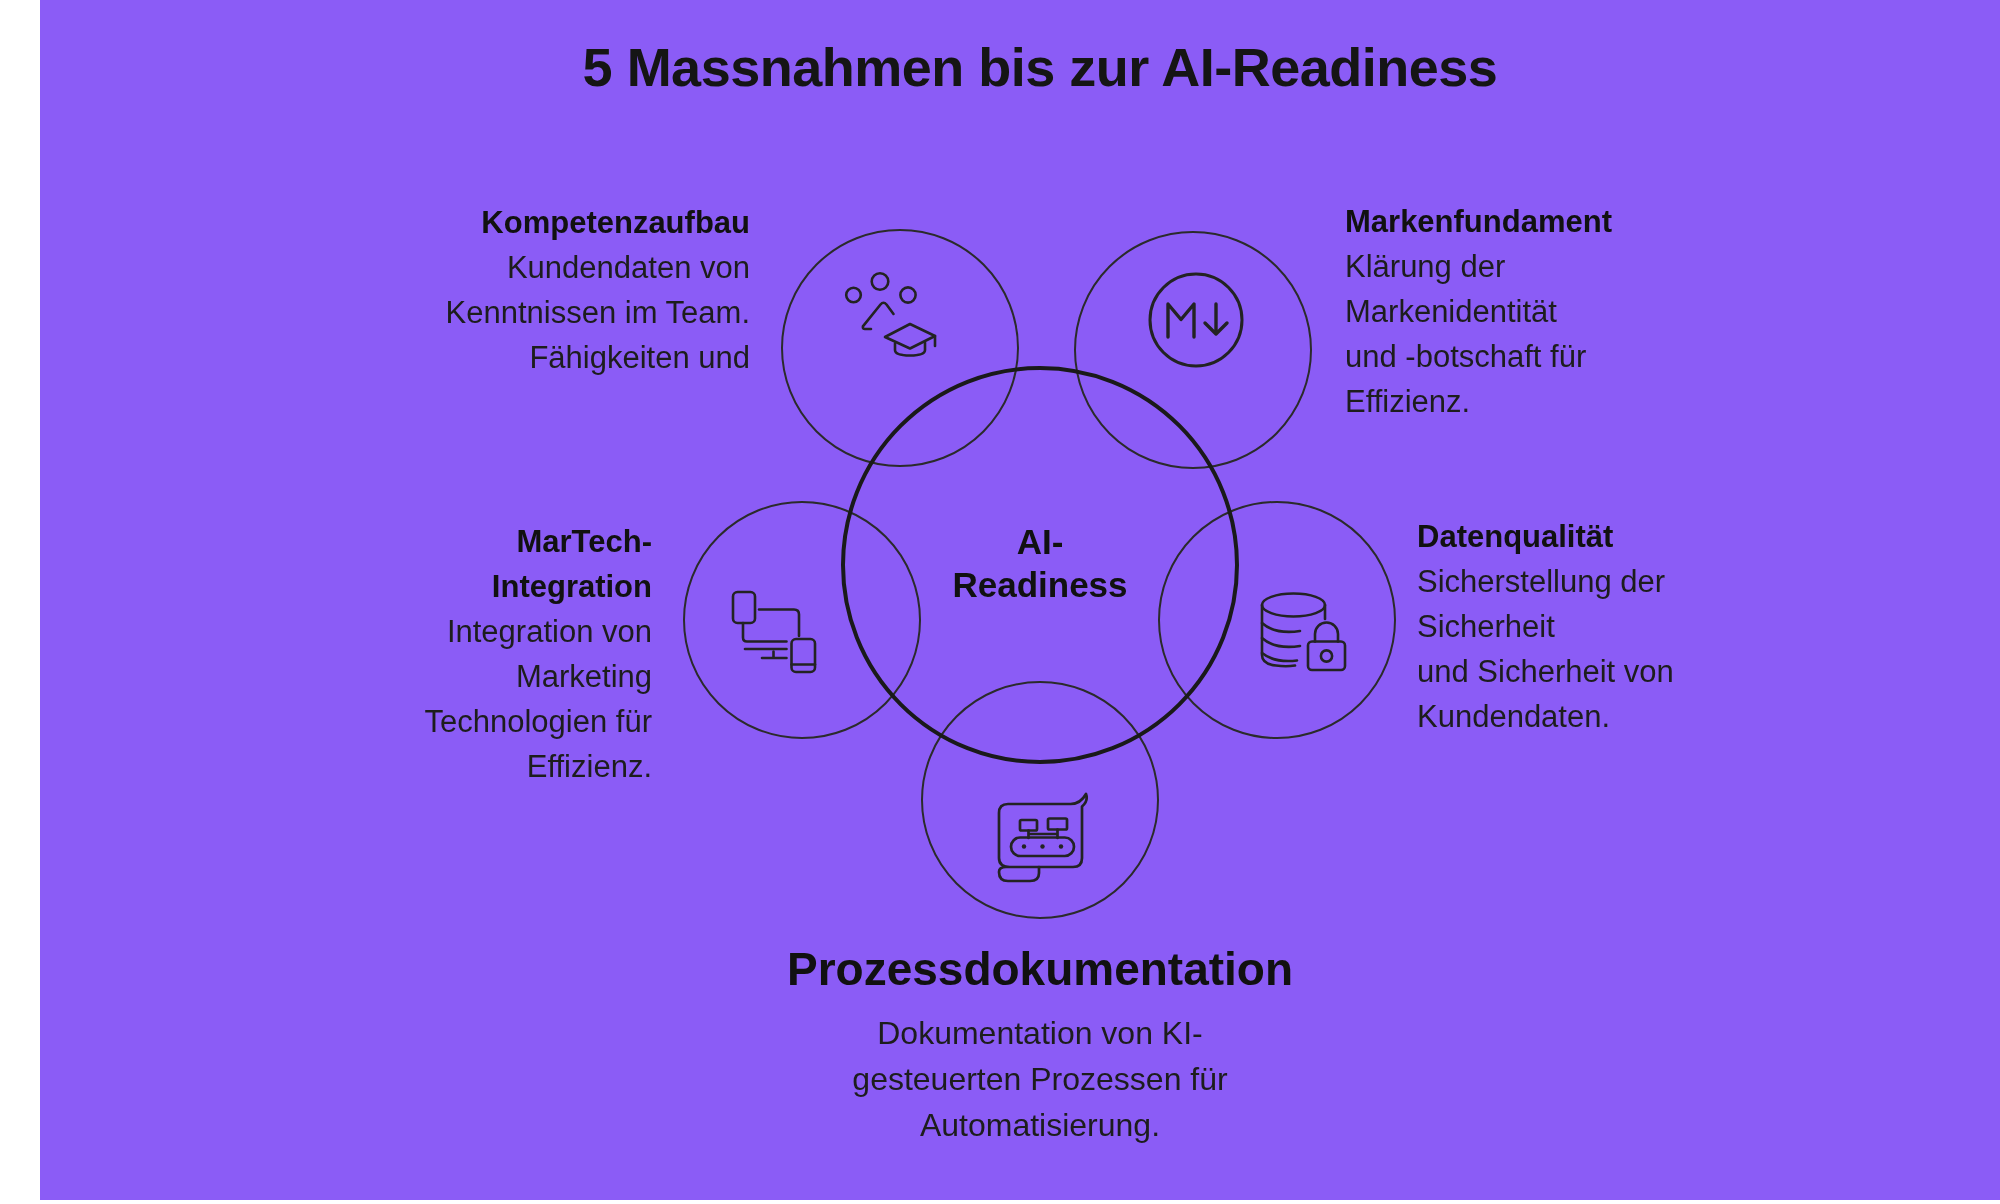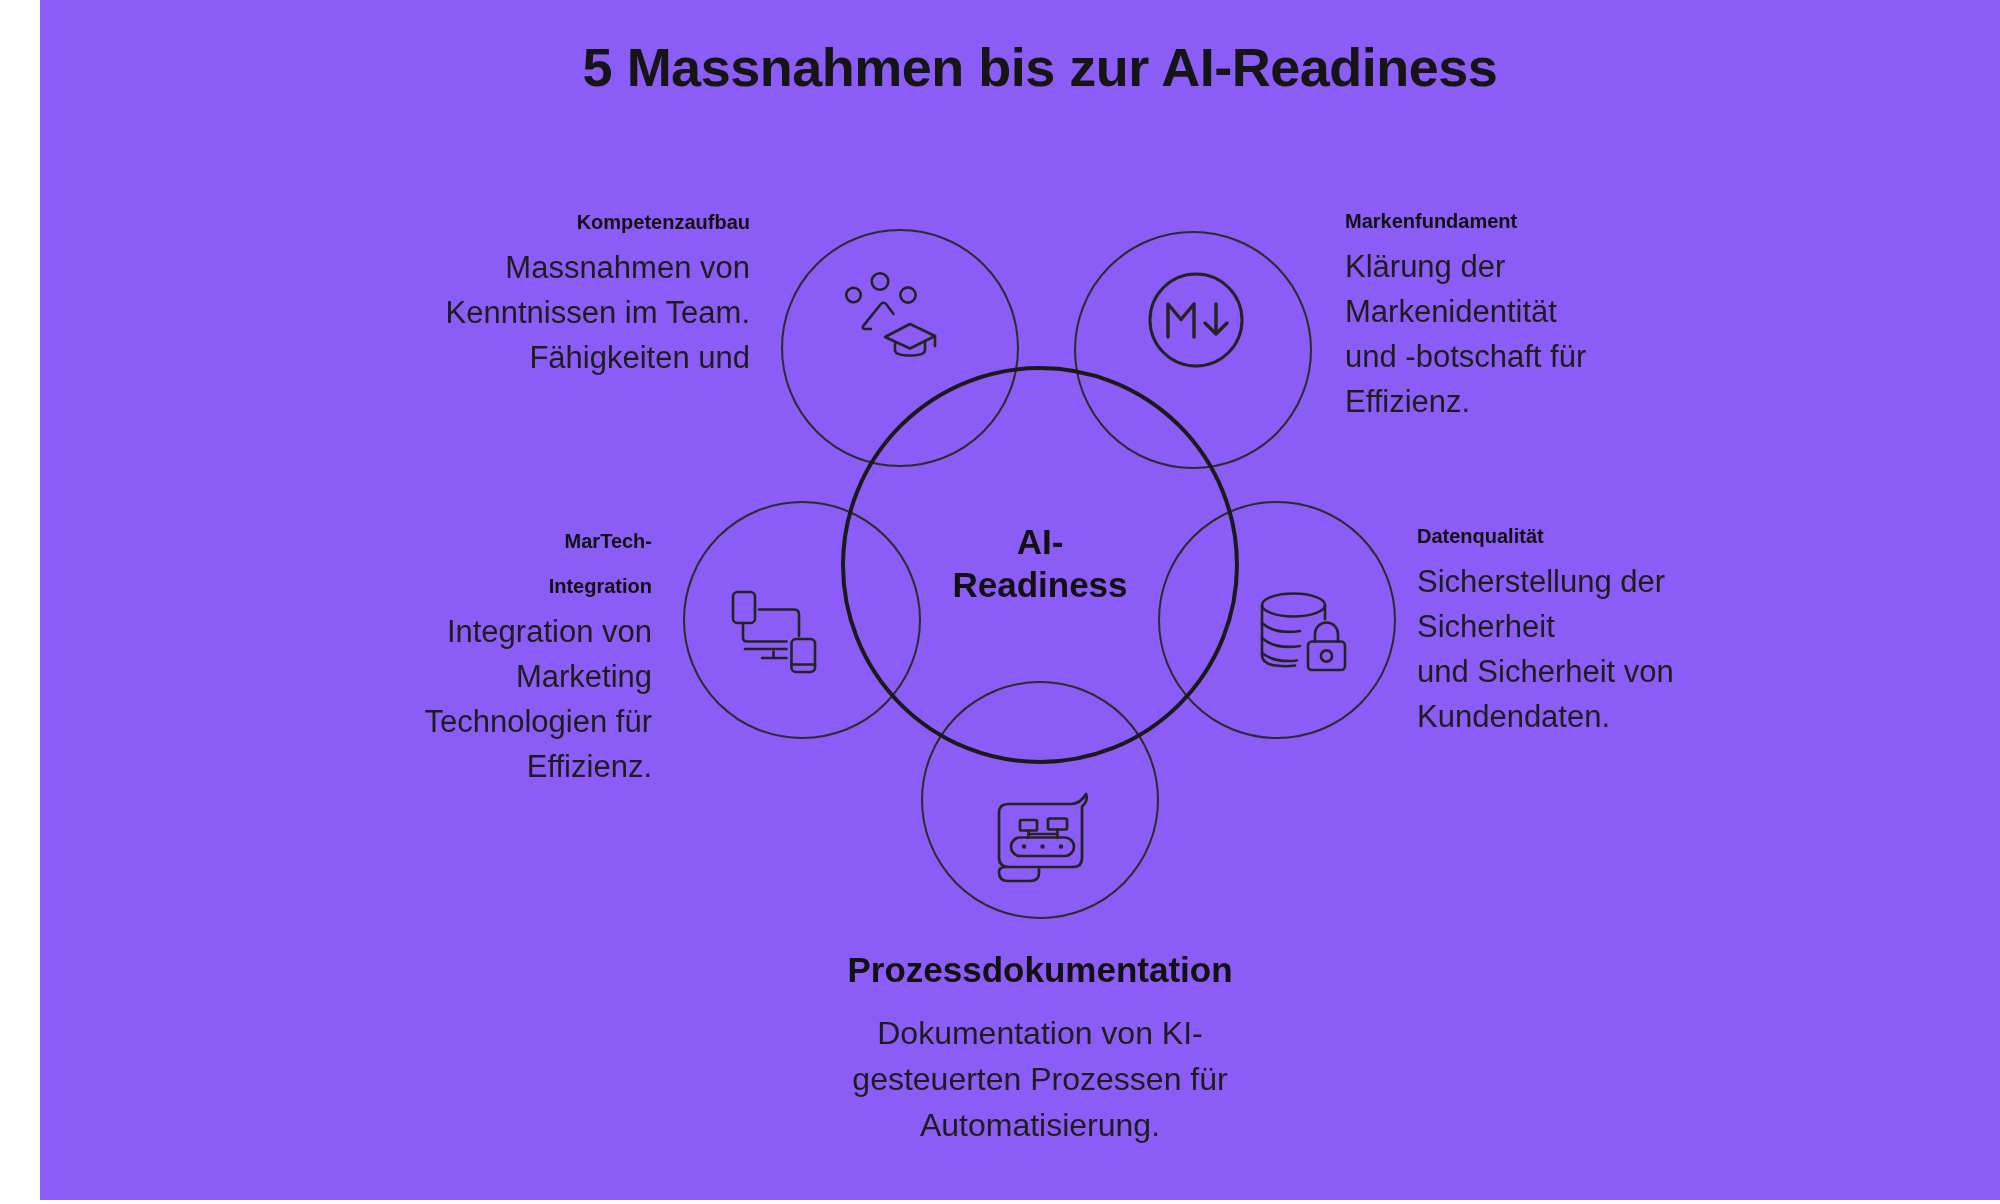--- a/index.html
+++ b/index.html
@@ -31,21 +31,21 @@
     height: 1204px;
   }
   .tblock {
     position: absolute;
     font-size: 31px;
     line-height: 45px;
     color: #1d1d1d;
   }
   .tblock .hd {
     font-weight: 700;
-    font-size: 20px;
+    font-size: 31px;
     color: #111111;
   }
   .align-r { text-align: right; }
   .align-l { text-align: left; }
   .center-label {
     position: absolute;
     top: 520px;
     left: 50%;
     transform: translateX(-50%);
     text-align: center;
@@ -53,21 +53,21 @@
     font-weight: 700;
     line-height: 43px;
     color: #111111;
     white-space: nowrap;
   }
   .bottom-head {
     position: absolute;
     top: 947px;
     left: 50%;
     transform: translateX(-50%);
-    font-size: 35px;
+    font-size: 46px;
     font-weight: 700;
     line-height: 45px;
     color: #111111;
     white-space: nowrap;
   }
   .bottom-body {
     position: absolute;
     top: 1010px;
     left: 50%;
     transform: translateX(-50%);
@@ -148,21 +148,21 @@
     </g>
   </svg>
 
   <div class="center-label">
     <div>AI-</div>
     <div>Readiness</div>
   </div>
 
   <div class="tblock align-r" style="top:200px; right:1290px;">
     <div class="hd">Kompetenzaufbau</div>
-    <div>Massnahmen von</div>
+    <div>Kundendaten von</div>
     <div>Kenntnissen im Team.</div>
     <div>Fähigkeiten und</div>
   </div>
 
   <div class="tblock align-l" style="top:199px; left:1305px;">
     <div class="hd">Markenfundament</div>
     <div>Klärung der</div>
     <div>Markenidentität</div>
     <div>und -botschaft für</div>
     <div>Effizienz.</div>

